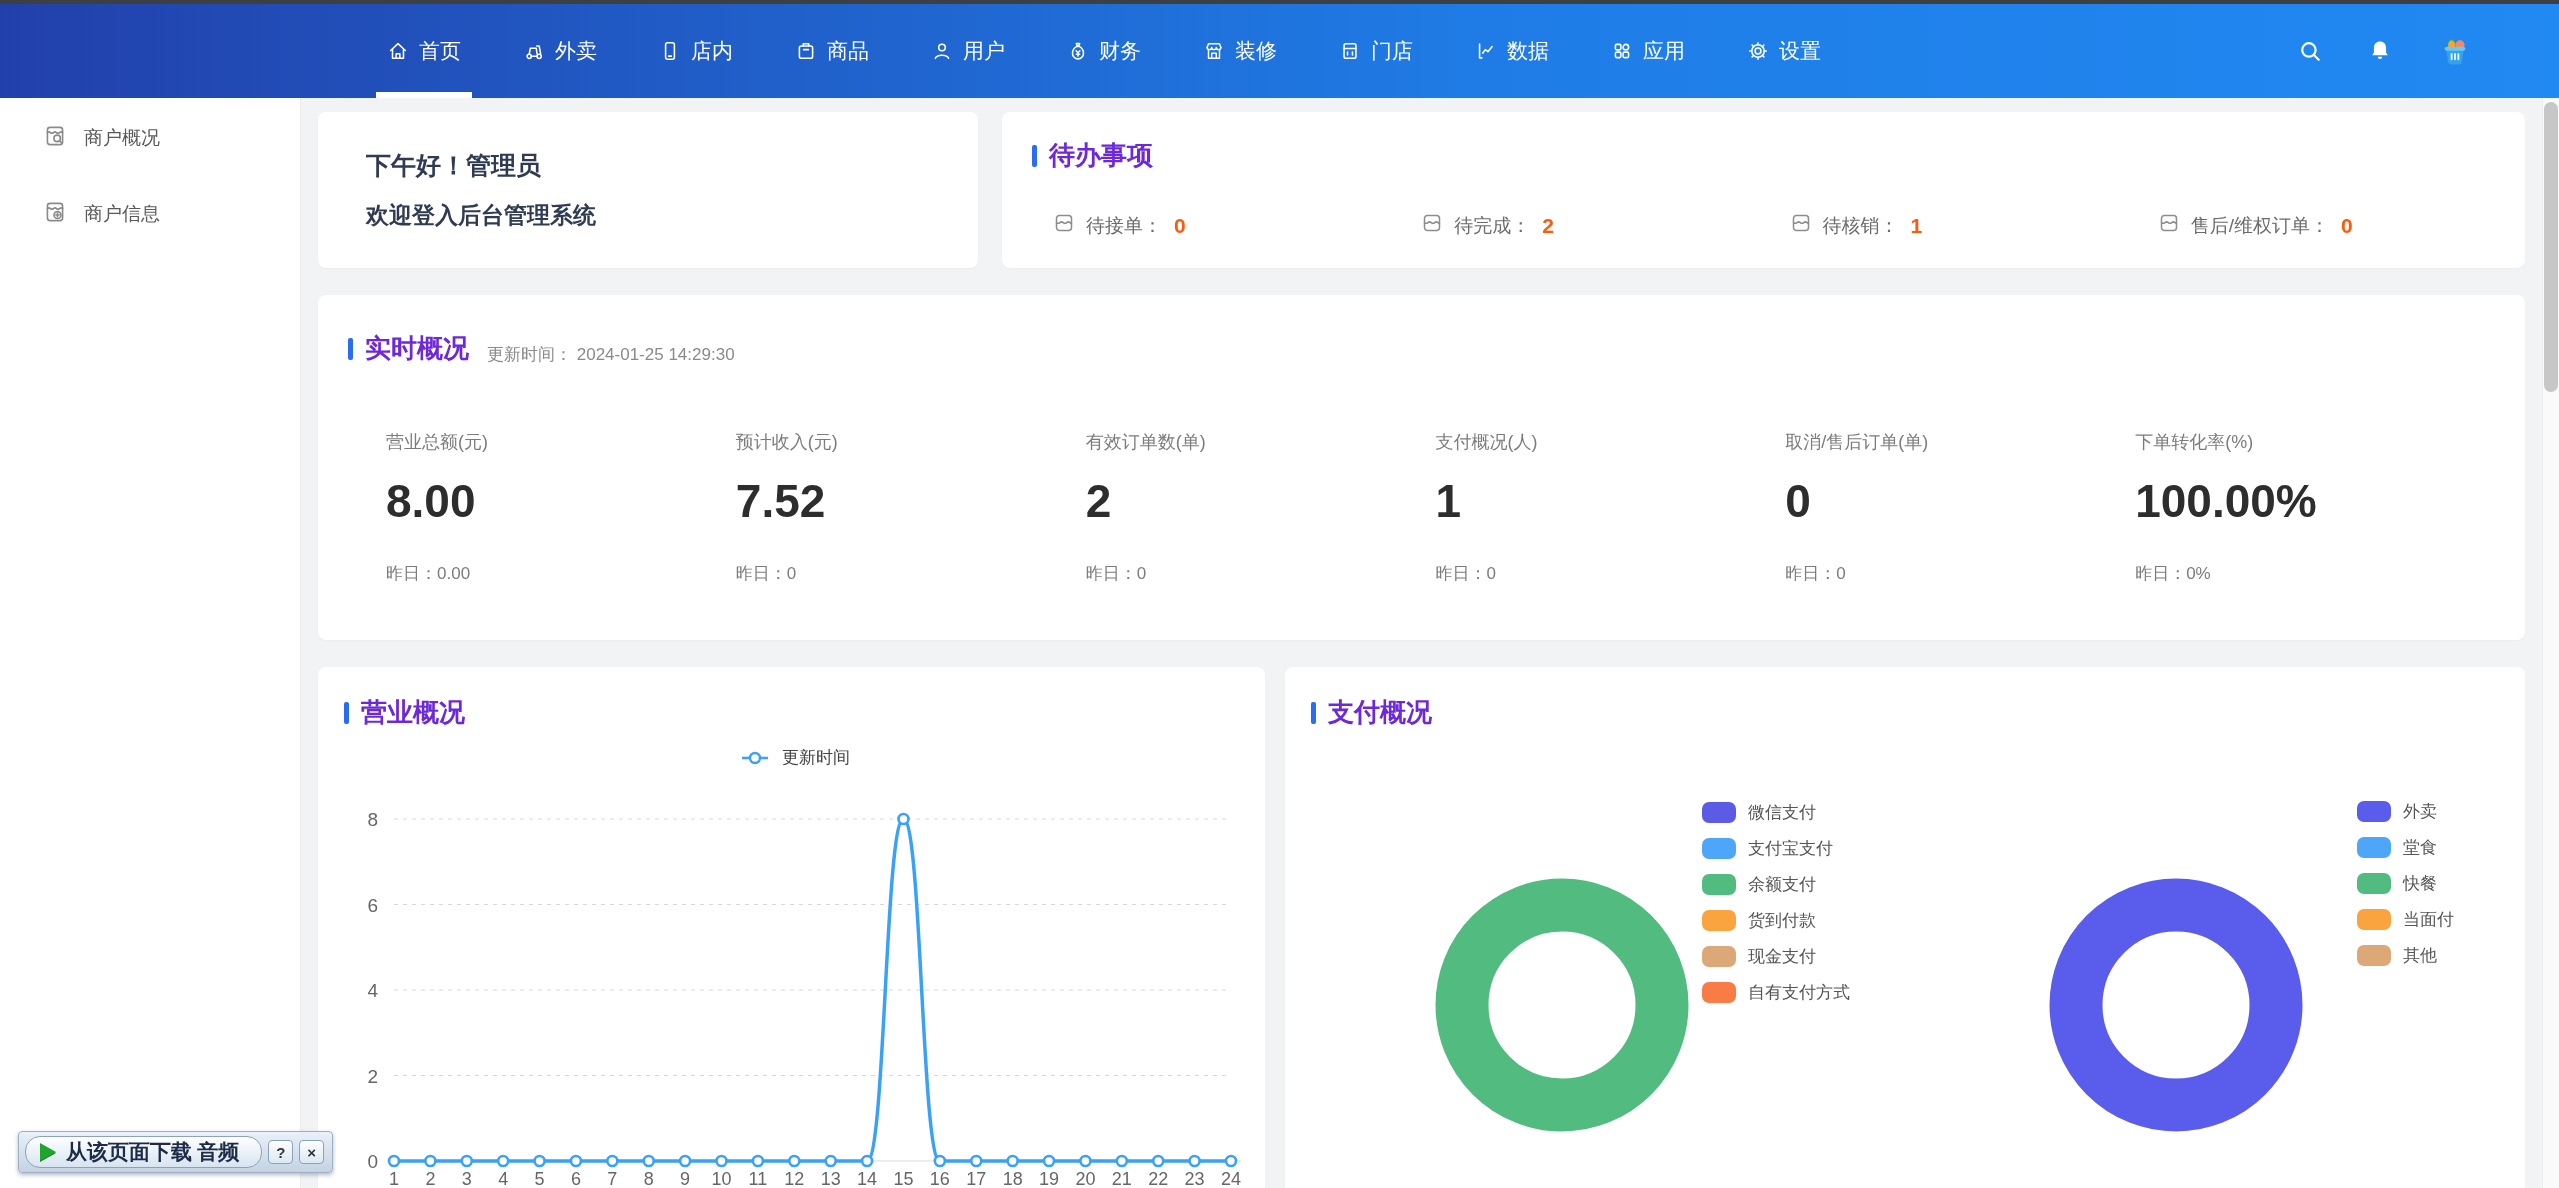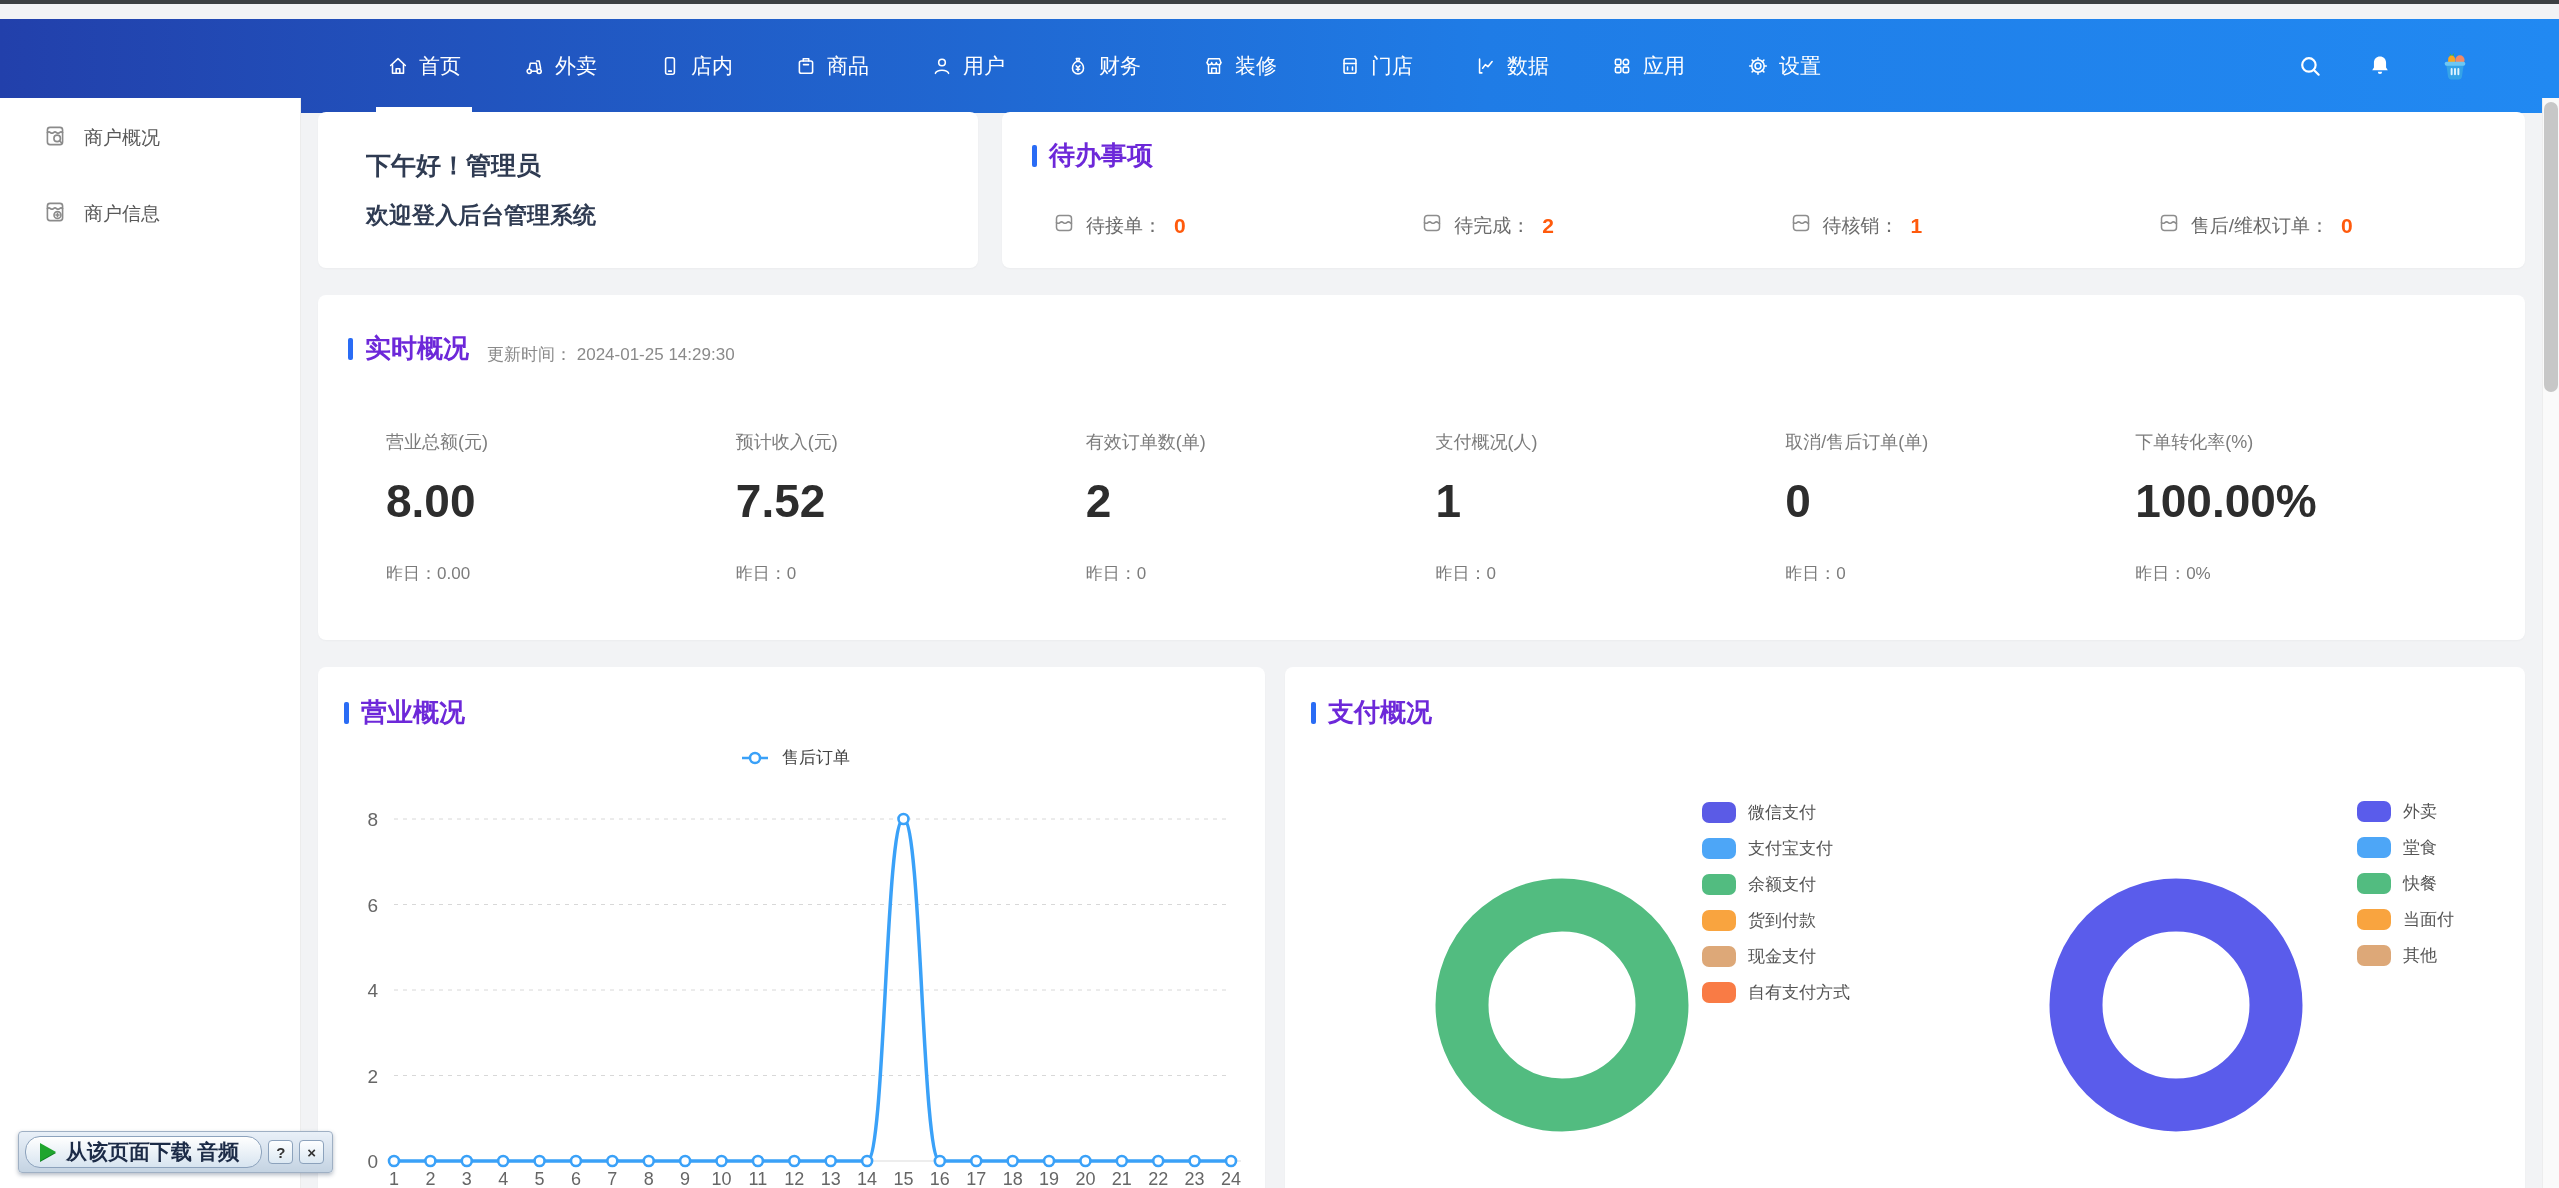--- a/index.html
+++ b/index.html
@@ -1,20 +1,20 @@
 <!DOCTYPE html>
 <html><head>
 <meta charset="utf-8">
 <style>
   html,body{margin:0;padding:0;width:2559px;height:1188px;overflow:hidden;
     font-family:"Liberation Sans","DejaVu Sans",sans-serif;background:#f2f3f5;position:relative;}
   .top-strip{height:4px;background:#3c4043;}
   
   .navbar{height:94px;background:linear-gradient(90deg,#2240ab 0%,#1f7ce6 58%,#2189f2 100%);
-    display:flex;align-items:stretch;margin-top:15px;}
+    display:flex;align-items:stretch;}
   .nav-items{display:flex;margin-left:384px;gap:56px;align-items:stretch;}
   .nav-item{display:flex;align-items:center;gap:10px;color:#fff;font-size:21px;cursor:pointer;position:relative;padding:0 3px;}
   .nav-item.active::after{content:"";position:absolute;left:-8px;right:-8px;bottom:0;height:6px;background:#fff;}
   .nav-item svg{display:block;}
   .nav-right{margin-left:auto;display:flex;align-items:center;gap:44px;margin-right:86px;color:#fff;}
   .nav-right .tool{cursor:pointer;display:flex;align-items:center;}
   
   .sidebar{position:absolute;left:0;top:98px;bottom:0;width:300px;background:#fff;border-right:1px solid #ececec;z-index:2;}
   .side-item{display:flex;align-items:center;gap:16px;padding-left:42px;height:58px;margin-top:11px;
     color:#595959;font-size:19px;cursor:pointer;}
@@ -416,21 +416,21 @@
       <div class="section-title">
         <span class="accent-bar" style="background-color: rgb(42, 108, 245);"></span>
         <span>营业概况</span>
       </div>
       <div class="biz-legend">
         <span class="legend-marker" style="color: rgb(58, 161, 248);">
             <svg width="34" height="14">
               <use href="#ic-line-marker"></use>
             </svg>
           </span>
-        <span>售后订单</span>
+        <span>更新时间</span>
       </div>
       <svg id="line-chart" width="905" height="520" style="display:block;margin-left:2px;margin-top:4px;">
           <text x="32" y="395" text-anchor="end" font-size="19" fill="#666">0</text>
           <line x1="48" y1="302.5" x2="885" y2="302.5" stroke="#d8d8d8" stroke-width="1" stroke-dasharray="4 5"></line>
           <text x="32" y="309.5" text-anchor="end" font-size="19" fill="#666">2</text>
           <line x1="48" y1="217" x2="885" y2="217" stroke="#d8d8d8" stroke-width="1" stroke-dasharray="4 5"></line>
           <text x="32" y="224" text-anchor="end" font-size="19" fill="#666">4</text>
           <line x1="48" y1="131.5" x2="885" y2="131.5" stroke="#d8d8d8" stroke-width="1" stroke-dasharray="4 5"></line>
           <text x="32" y="138.5" text-anchor="end" font-size="19" fill="#666">6</text>
           <line x1="48" y1="46" x2="885" y2="46" stroke="#d8d8d8" stroke-width="1" stroke-dasharray="4 5"></line>

